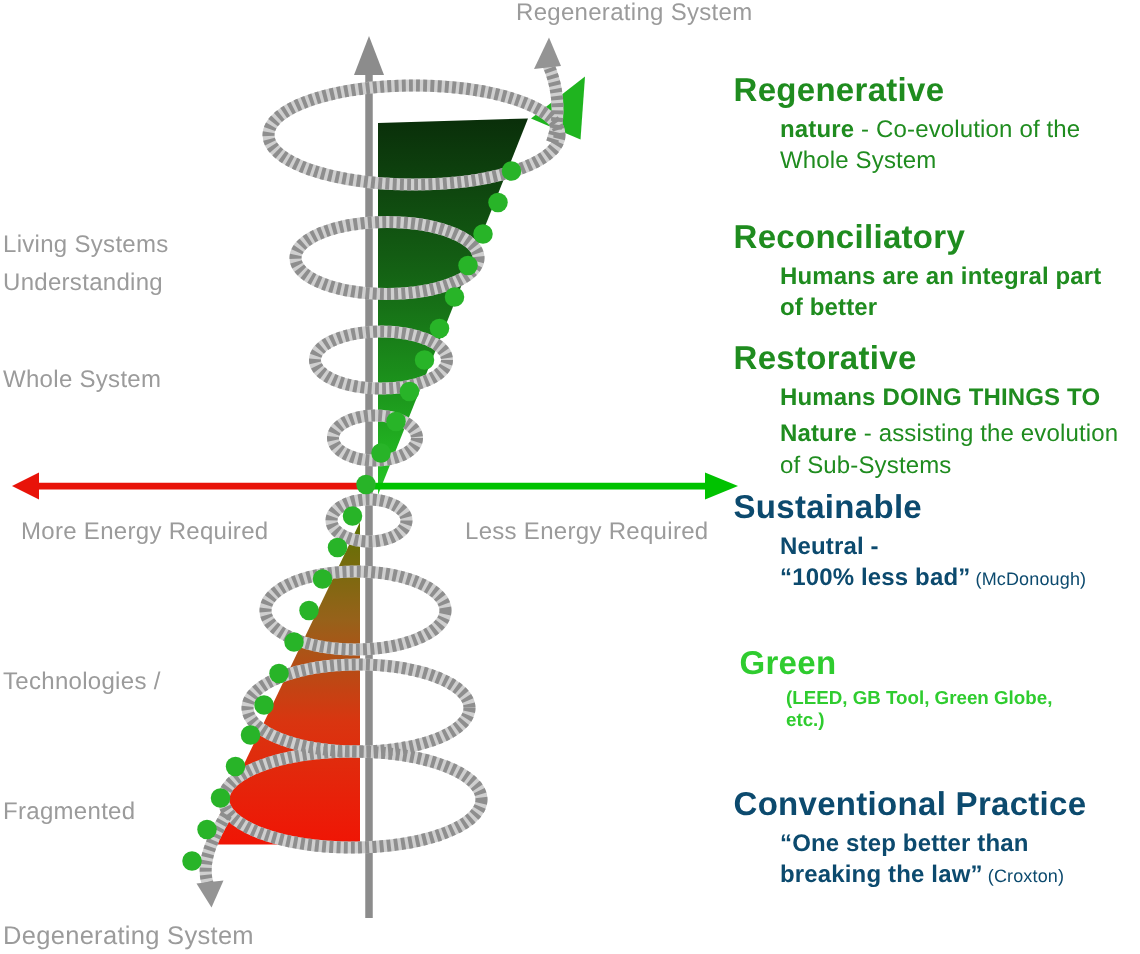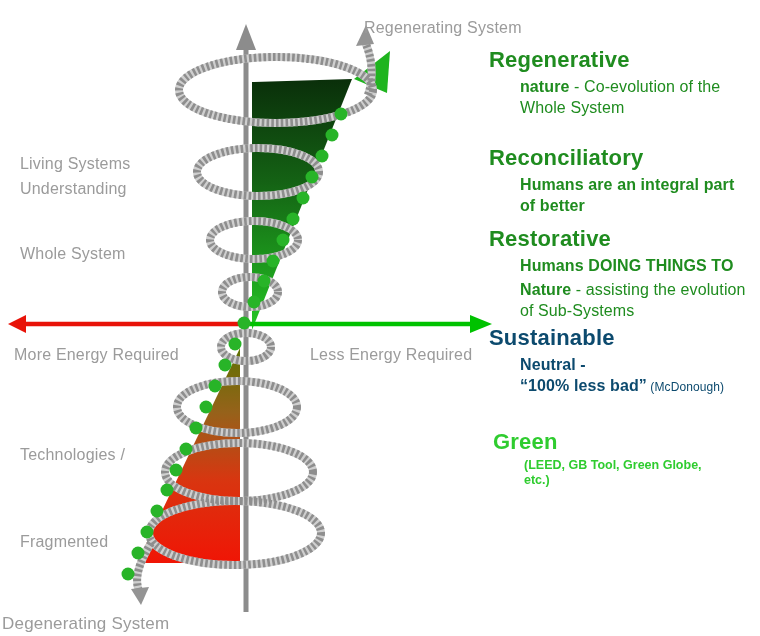--- a/index.html
+++ b/index.html
@@ -6,21 +6,21 @@
   #stage{
     position:relative;width:760px;height:636px;background:#ffffff;
     font-family:"Liberation Sans", sans-serif;overflow:hidden;
   }
   #gfx{position:absolute;left:0;top:0;width:760px;height:636px;}
   .txt{position:absolute;white-space:nowrap;}
   .gray{color:#9b9b9b;}
   .dkgreen{color:#1f8c1f;}
   .brgreen{color:#2fcc2f;}
   .olive{color:#0c4a6e;}
-  .side-label{font-size:16px;line-height:25px;letter-spacing:.2px;margin-left:18px;}
+  .side-label{font-size:16px;line-height:25px;letter-spacing:.2px;}
   .axis-label{font-size:16px;letter-spacing:.2px;}
   .top-label{font-size:16px;letter-spacing:.2px;}
   .section{position:absolute;}
   .heading{font-size:22px;font-weight:700;letter-spacing:.2px;line-height:24px;}
   .sub{margin-left:31px;margin-top:4px;}
   .line{font-size:16px;line-height:21px;letter-spacing:.1px;}
   .line.sp{margin-top:3px;}
   .bold{font-weight:700;}
   .small{font-size:12px;font-weight:400;}
   .tiny{font-size:12.5px;line-height:15px;font-weight:700;}
@@ -107,21 +107,21 @@
       <circle cx="283" cy="240" r="6.5"></circle>
         <circle cx="293" cy="219" r="6.5"></circle>
       <circle cx="303" cy="198" r="6.5"></circle>
         <circle cx="312" cy="177" r="6.5"></circle>
       <circle cx="322" cy="156" r="6.5"></circle>
         <circle cx="332" cy="135" r="6.5"></circle>
       <circle cx="341" cy="114" r="6.5"></circle>
     </g>
   </svg>
 
-  <div class="txt top-label gray" style="left:344px;top:19px;margin-left:20px;">Regenerating System</div>
+  <div class="txt top-label gray" style="left:344px;top:0;">Regenerating System</div>
   <div class="txt top-label gray" style="left:2px;top:614px;font-size:17px;">Degenerating System</div>
 
   <div class="txt side-label gray" style="left:2px;top:151px;">
     <div>Living Systems</div>
     <div>Understanding</div>
   </div>
   <div class="txt side-label gray" style="left:2px;top:241px;">Whole System</div>
   <div class="txt side-label gray" style="left:2px;top:442px;">
     <div>Technologies /</div>
   </div>
@@ -164,14 +164,21 @@
   </div>
 
   <div class="section" style="left:493px;top:430px;">
     <div class="heading brgreen">Green</div>
     <div class="sub brgreen">
       <div class="tiny" style="margin-top:4px;text-align:right;">(LEED, GB Tool, Green Globe,</div>
       <div class="tiny">etc.)</div>
     </div>
   </div>
 
+  <div class="section" style="left:489px;top:524px;">
+    <div class="heading olive">Conventional Practice</div>
+    <div class="sub olive">
+      <div class="line bold">“One step better than</div>
+      <div class="line"><span class="bold">breaking the law”</span><span class="small"> (Croxton)</span></div>
+    </div>
+  </div>
 
 </div>
 
 </body></html>

